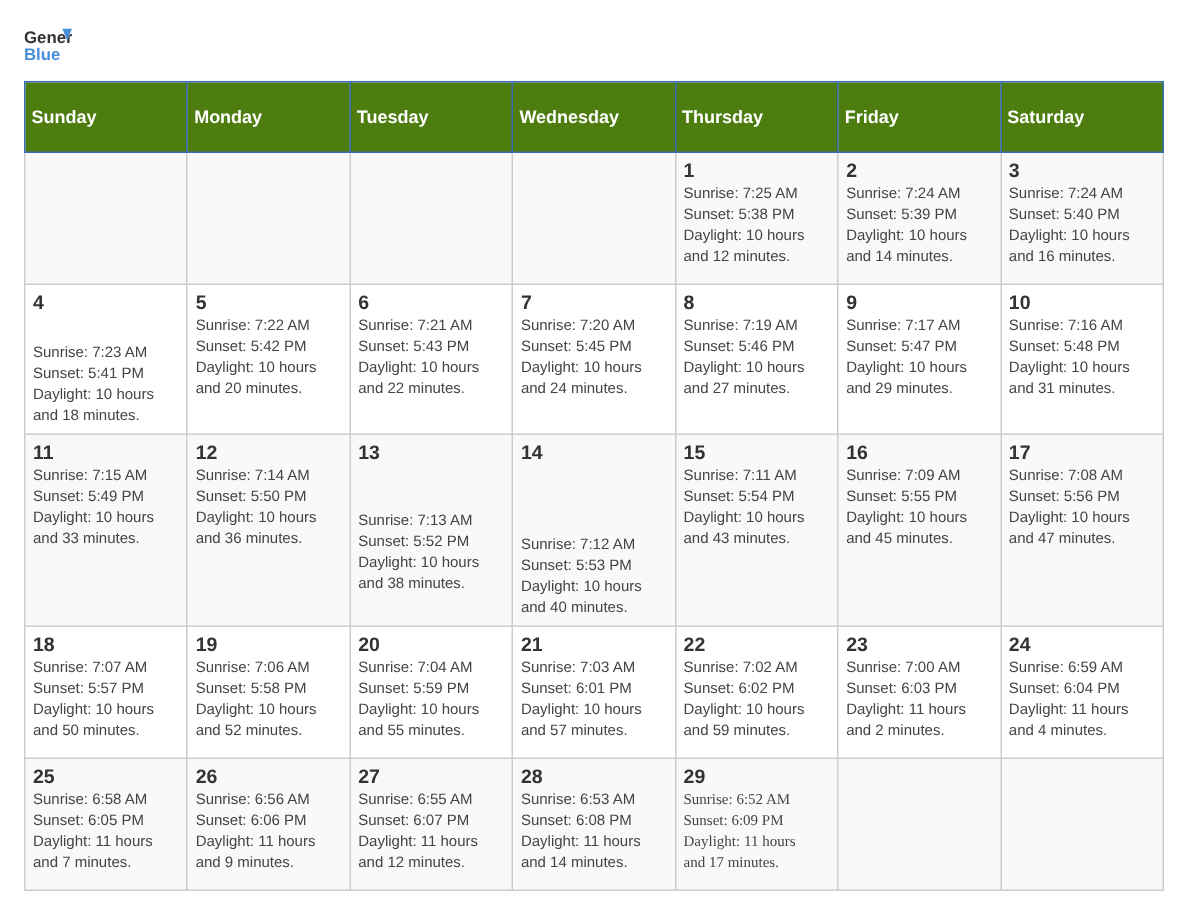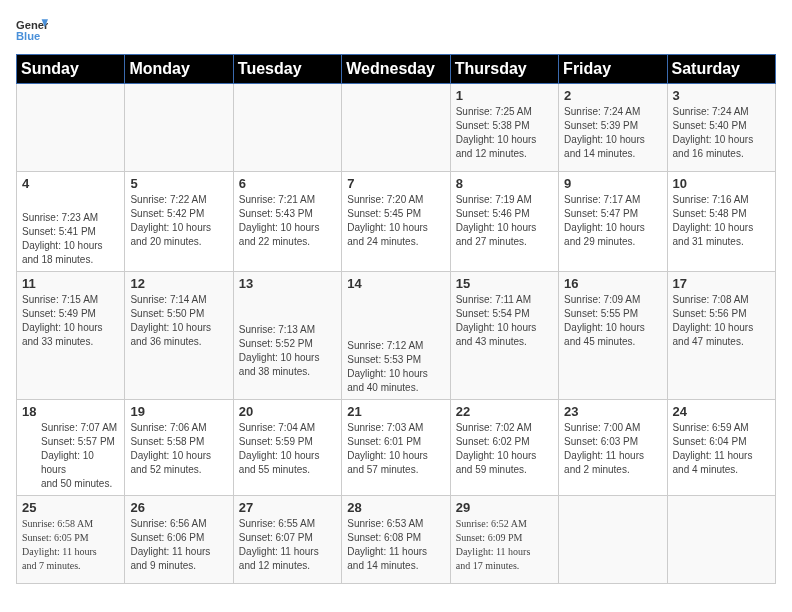--- a/index.html
+++ b/index.html
@@ -37,25 +37,25 @@
     .location {
       font-size: 14px;
       color: #555;
     }
     table {
       width: 100%;
       border-collapse: collapse;
       table-layout: fixed;
     }
     thead th {
-      background-color: #000000;
+      background-color: #4d7c0f;
       color: white;
-      font-size: 16px;
+      font-size: 12px;
       font-weight: bold;
-      padding: 5px 4px;
+      padding: 16px 4px;
       text-align: left;
       border: 1px solid #3a6aaf;
     }
     tbody td {
       vertical-align: top;
       border: 1px solid #ccc;
       padding: 4px 5px;
       font-size: 9.5px;
       color: #333;
       height: 88px;
@@ -238,21 +238,21 @@
           <span class="day-num">17</span>
           <div class="day-info" style="white-space: pre-line;">Sunrise: 7:08 AM
 Sunset: 5:56 PM
 Daylight: 10 hours
 and 47 minutes.</div>
         </td>
       </tr>
       <tr>
         <td>
           <span class="day-num">18</span>
-          <div class="day-info" style="white-space: pre-line; margin-left: 19px;">Sunrise: 7:07 AM
+          <div class="day-info" style="white-space: pre-line;">Sunrise: 7:07 AM
 Sunset: 5:57 PM
 Daylight: 10 hours
 and 50 minutes.</div>
         </td>
         <td>
           <span class="day-num">19</span>
           <div class="day-info" style="white-space: pre-line;">Sunrise: 7:06 AM
 Sunset: 5:58 PM
 Daylight: 10 hours
 and 52 minutes.</div>
@@ -289,21 +289,21 @@
           <span class="day-num">24</span>
           <div class="day-info" style="white-space: pre-line;">Sunrise: 6:59 AM
 Sunset: 6:04 PM
 Daylight: 11 hours
 and 4 minutes.</div>
         </td>
       </tr>
       <tr>
         <td>
           <span class="day-num">25</span>
-          <div class="day-info" style="white-space: pre-line; font-family: Liberation Serif, serif;">Sunrise: 6:58 AM
+          <div class="day-info" style="white-space: pre-line;">Sunrise: 6:58 AM
 Sunset: 6:05 PM
 Daylight: 11 hours
 and 7 minutes.</div>
         </td>
         <td>
           <span class="day-num">26</span>
           <div class="day-info" style="white-space: pre-line;">Sunrise: 6:56 AM
 Sunset: 6:06 PM
 Daylight: 11 hours
 and 9 minutes.</div>

